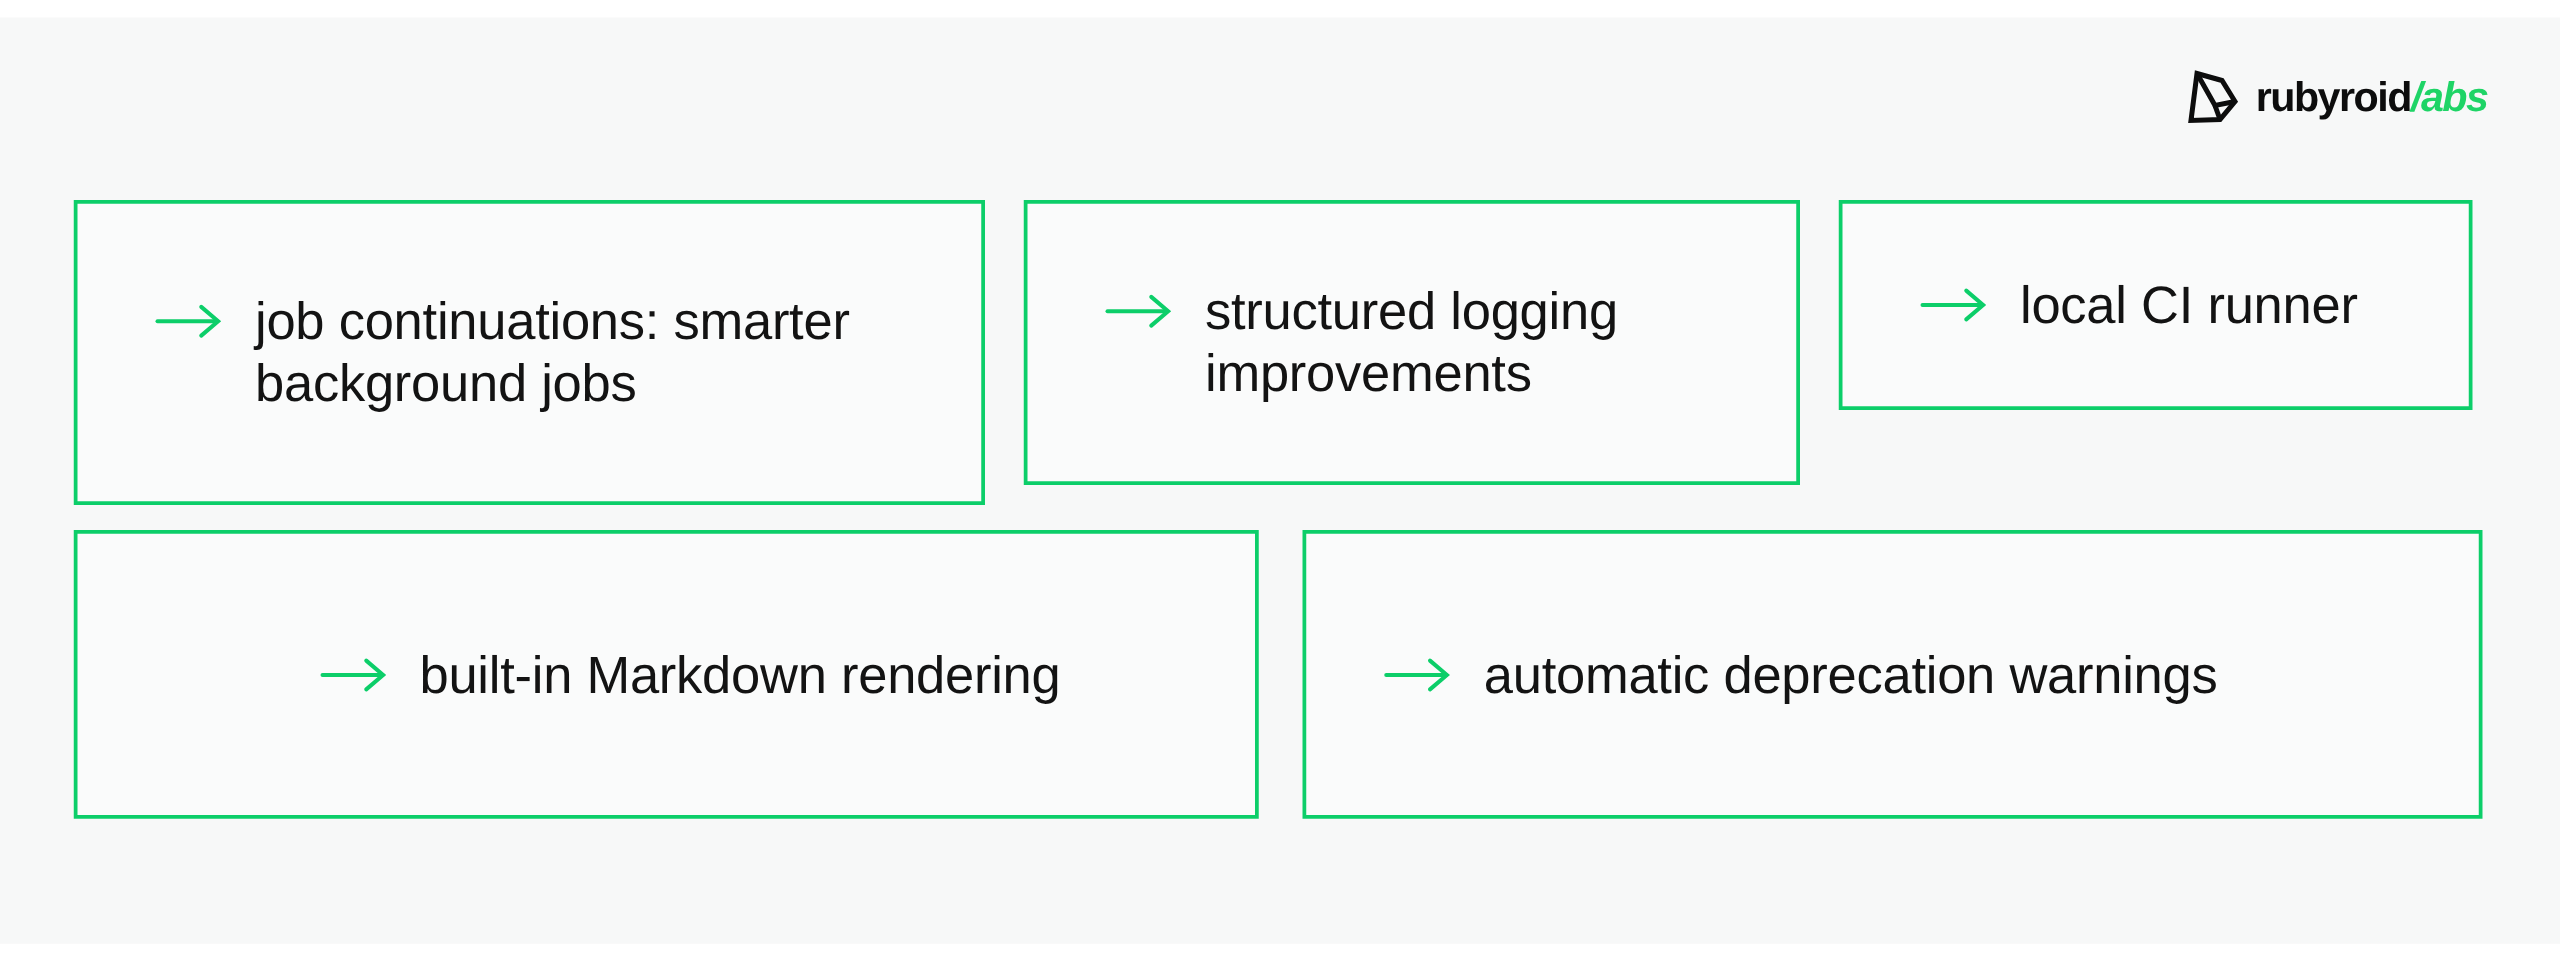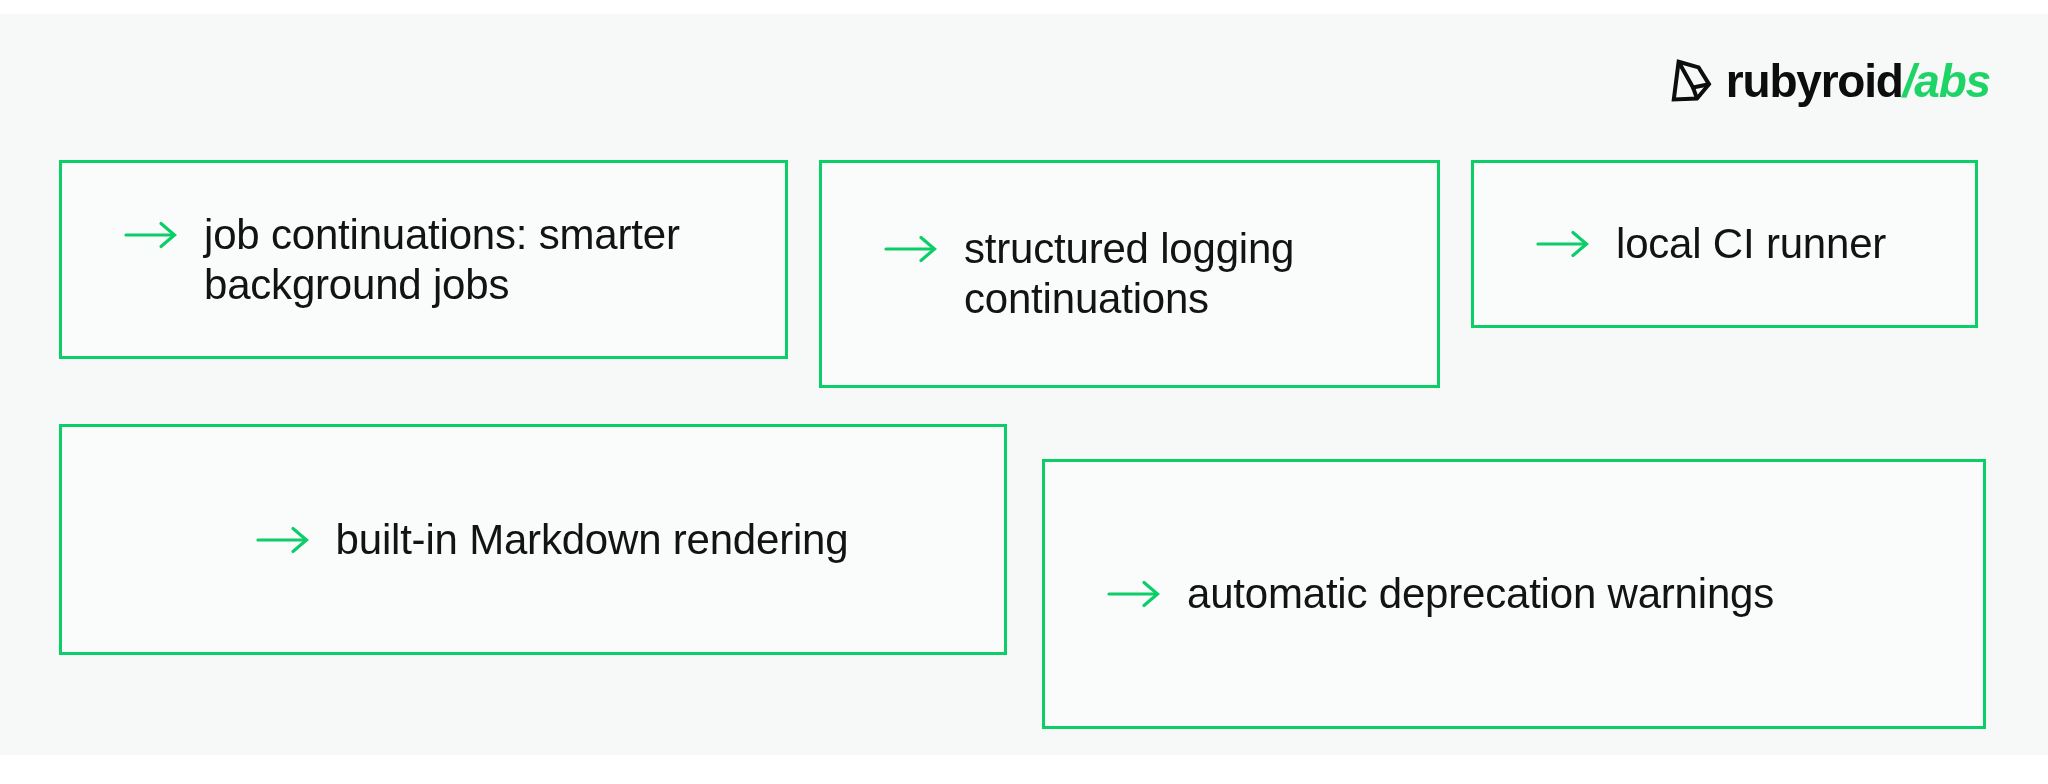--- a/index.html
+++ b/index.html
@@ -19,21 +19,21 @@
     background: #f7f8f8;
   }
   
   .logo {
     position: absolute;
     top: 54px; right: 58px;
     display: flex; align-items: center; gap: 13px;
   }
   .logo svg { display: block; }
   .logo-text {
-    font-size: 46px;
+    font-size: 33px;
     font-weight: 700;
     letter-spacing: -1.2px;
     color: #0d0d0d;
     white-space: nowrap;
   }
   .logo-text .green-part {
     color: #1ed466;
     font-style: italic;
     font-weight: 700;
   }
@@ -59,25 +59,25 @@
     flex: 0 0 auto;
     margin-right: 26px;
   }
   .card-label {
     font-size: 42px;
     line-height: 50px;
     letter-spacing: -0.2px;
     color: #131313;
     white-space: pre-line;
   }
-  .card1 { left: 59px;   top: 160px; width: 729px; height: 199px; }
+  .card1 { left: 59px;   top: 160px; width: 729px; height: 244px; }
   .card2 { left: 819px;  top: 160px; width: 621px; height: 228px; }
   .card3 { left: 1471px; top: 160px; width: 507px; height: 168px; }
   .card4 { left: 59px;   top: 424px; width: 948px; height: 231px; justify-content: center; }
-  .card5 { left: 1042px; top: 424px; width: 944px; height: 270px; margin-top: 35px; }
+  .card5 { left: 1042px; top: 424px; width: 944px; height: 231px; }
 </style>
 </head>
 <body>
 
 <div class="stage">
 
   <div class="panel"></div>
 
   <div class="logo">
     <span>
@@ -105,21 +105,21 @@
 
   <div class="card card2">
     <div class="card-row">
       <span class="arrow-wrap">
         <svg width="54" height="30" viewBox="0 0 54 30" fill="none" xmlns="http://www.w3.org/2000/svg">
           <line x1="2" y1="15" x2="50" y2="15" stroke="#0cce69" stroke-width="3.2" stroke-linecap="round"></line>
           <polyline points="37,3.5 50.5,15 37,26.5" stroke="#0cce69" stroke-width="3.2" fill="none" stroke-linecap="round" stroke-linejoin="miter"></polyline>
         </svg>
       </span>
       <span class="card-label">structured logging
-continuations</span>
+improvements</span>
     </div>
   </div>
 
   <div class="card card3">
     <div class="card-row">
       <span class="arrow-wrap">
         <svg width="54" height="30" viewBox="0 0 54 30" fill="none" xmlns="http://www.w3.org/2000/svg">
           <line x1="2" y1="15" x2="50" y2="15" stroke="#0cce69" stroke-width="3.2" stroke-linecap="round"></line>
           <polyline points="37,3.5 50.5,15 37,26.5" stroke="#0cce69" stroke-width="3.2" fill="none" stroke-linecap="round" stroke-linejoin="miter"></polyline>
         </svg>

